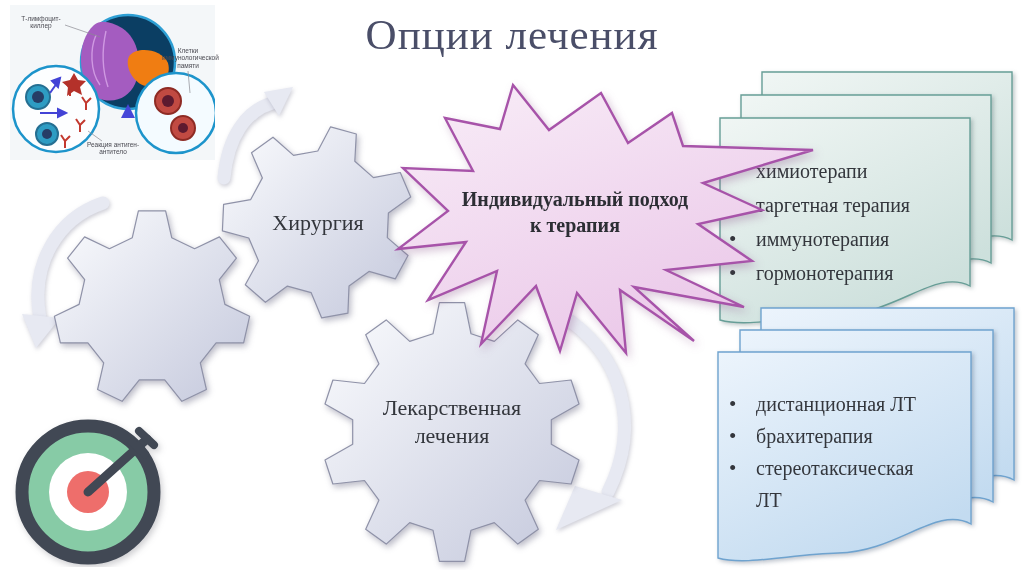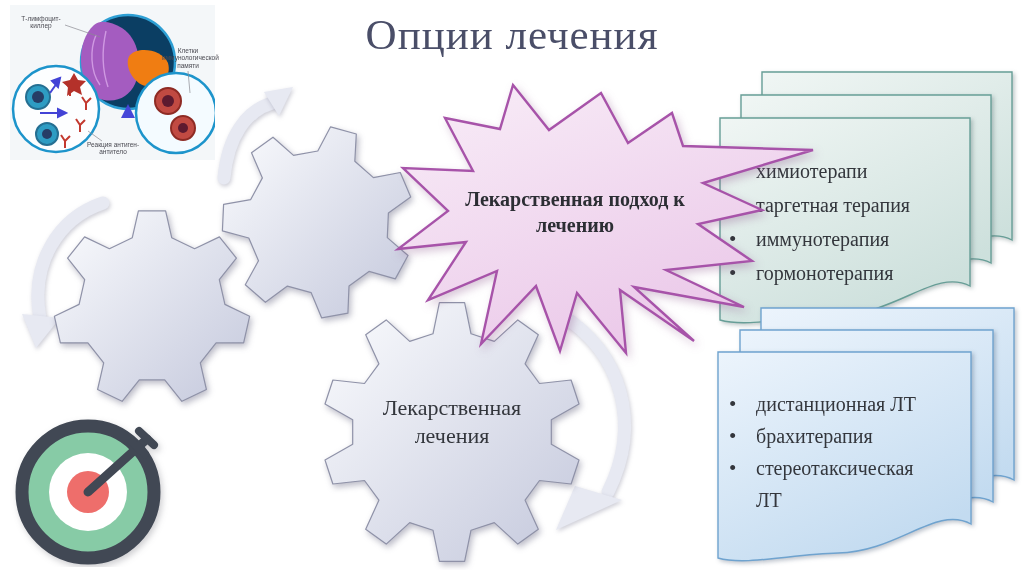--- a/index.html
+++ b/index.html
@@ -125,40 +125,41 @@
       <path class="doc-teal" transform="translate(720,118)" d="M0,0 L250,0 L250,168 C215,150 178,196 118,197 C72,198 28,210 0,202 Z"></path>
     </g>
 
     <g>
       <path class="doc-blue" transform="translate(761,308)" d="M0,0 L253,0 L253,172 C218,153 180,200 120,201 C74,202 28,214 0,206 Z"></path>
       <path class="doc-blue" transform="translate(740,330)" d="M0,0 L253,0 L253,172 C218,153 180,200 120,201 C74,202 28,214 0,206 Z"></path>
       <path class="doc-blue" transform="translate(718,352)" d="M0,0 L253,0 L253,172 C218,153 180,200 120,201 C74,202 28,214 0,206 Z"></path>
     </g>
   </svg>
 
+  <div class="abs gear-label big" style="left:238px; top:209px; width:160px;">Хирургия</div>
   <div class="abs gear-label big" style="left:352px; top:394px; width:200px;">Лекарственная лечения</div>
 
   <ul class="abs doc-list teal" style="left:722px; top:154px; width:240px;">
     <li class="no-bullet">химиотерапи</li>
     <li class="no-bullet">таргетная терапия</li>
     <li>иммунотерапия</li>
     <li>гормонотерапия</li>
   </ul>
   <ul class="abs doc-list blue" style="left:722px; top:388px; width:212px;">
     <li>дистанционная ЛТ</li>
     <li>брахитерапия</li>
     <li>стереотаксическая ЛТ</li>
   </ul>
 
   <svg class="layer" width="1024" height="570" viewBox="0 0 1024 570" style="pointer-events:none">
     <polygon class="star-shape" points="513,85 549,130 601,93 628,143 672,113 683,146 813,150 703,183 762,210 698,224
               752,261 666,270 744,307 634,287 694,341 620,290 626,353 577,293 560,351 536,286
               481,344 497,271 428,300 466,242 398,249 448,211 403,168 473,171 445,118 500,129"></polygon>
   </svg>
-  <div class="abs star-label" style="left:460px; top:186px; width:230px;">Лекарственная подход к лечению</div>
+  <div class="abs star-label" style="left:460px; top:186px; width:230px;">Индивидуальный подход к терапия</div>
 
   <div class="abs" style="left:10px; top:5px; width:205px; height:155px;">
     <svg width="205" height="155" viewBox="0 0 205 155">
       <rect x="0" y="0" width="205" height="155" fill="#f4f7f9"></rect>
 
       <circle cx="118" cy="57" r="47" fill="#0b3e63" stroke="#2e9fd4" stroke-width="2.5"></circle>
       <path d="M84,20 C66,36 66,76 88,93 C104,100 119,92 125,79 C133,60 129,34 112,23 C102,17 91,14 84,20 Z" fill="#a45cc0"></path>
       <path d="M86,30 C80,44 80,66 90,80 M96,26 C92,44 92,64 98,82" stroke="#d9a8ea" stroke-width="1.4" fill="none" opacity="0.8"></path>
       <path d="M120,50 C128,41 152,44 158,58 C162,72 150,83 136,81 C123,79 113,59 120,50 Z" fill="#f07d12"></path>
       <polygon points="118,99 111,113 125,113" fill="#4646d8"></polygon>

